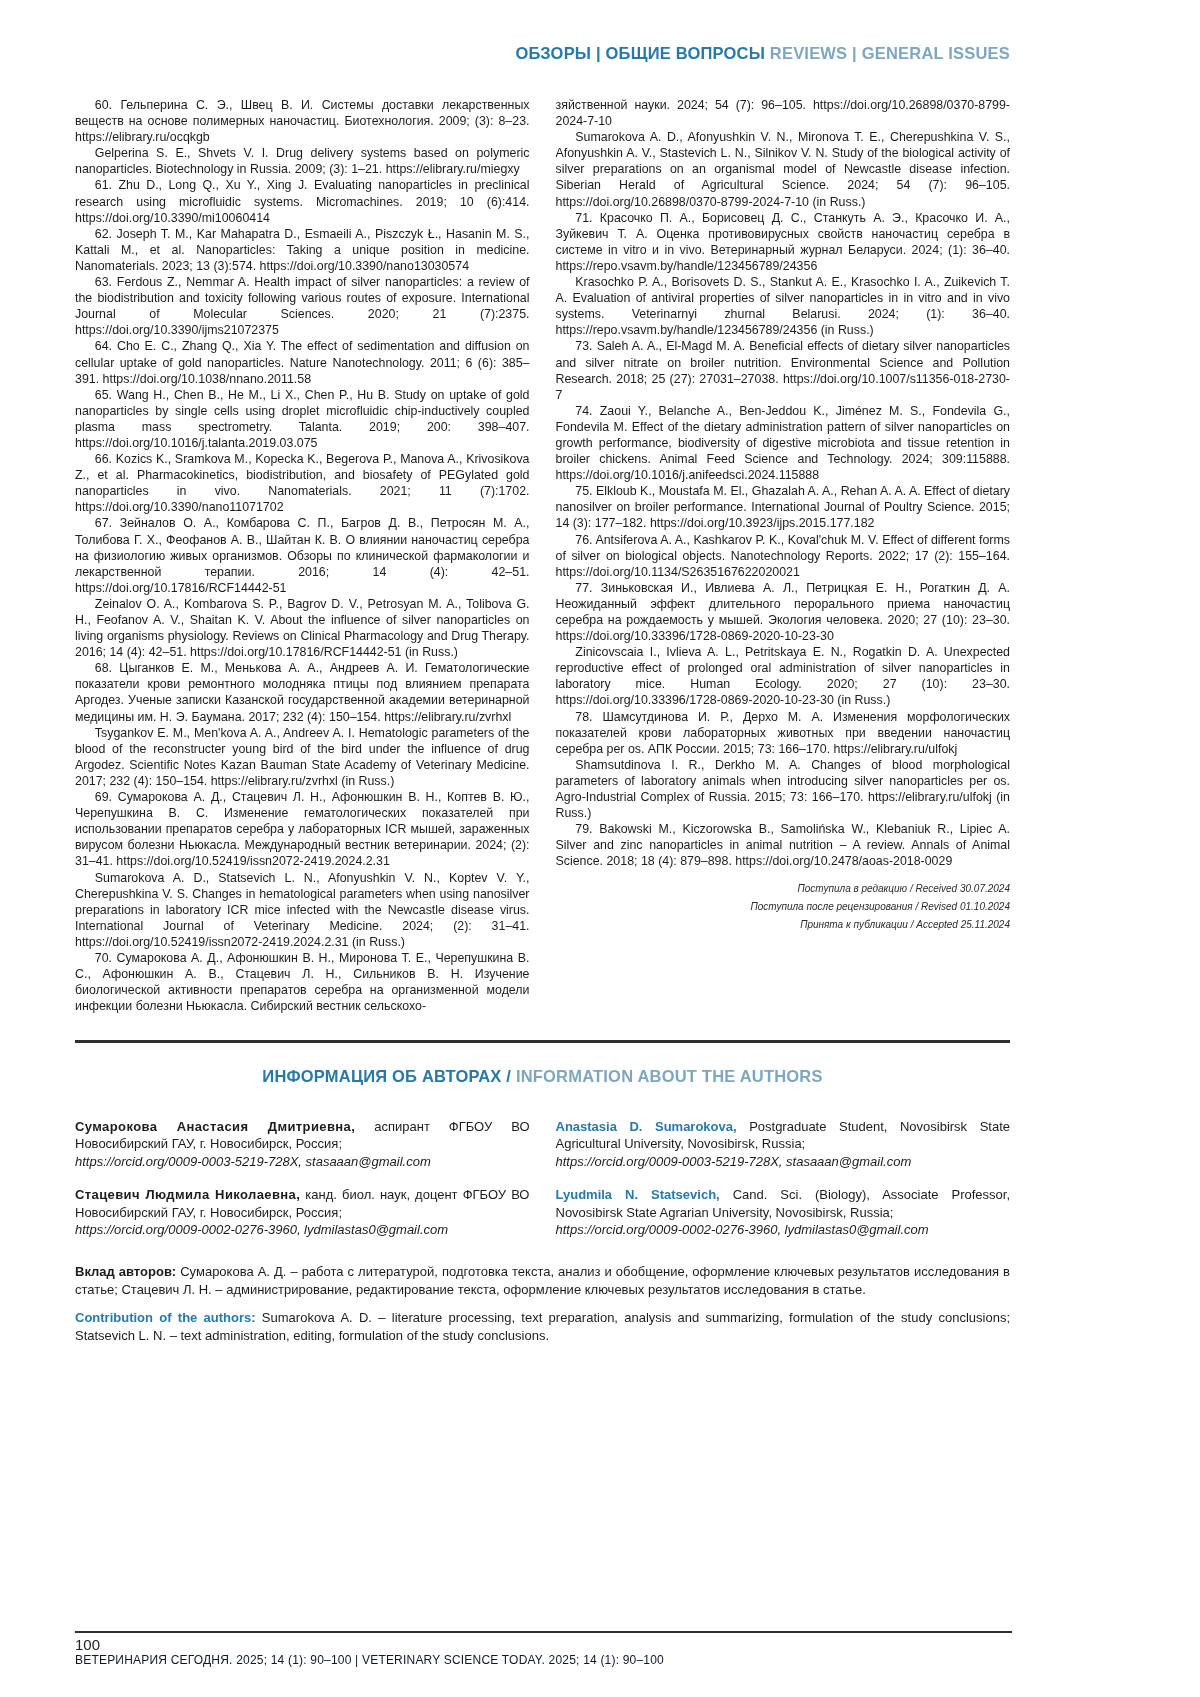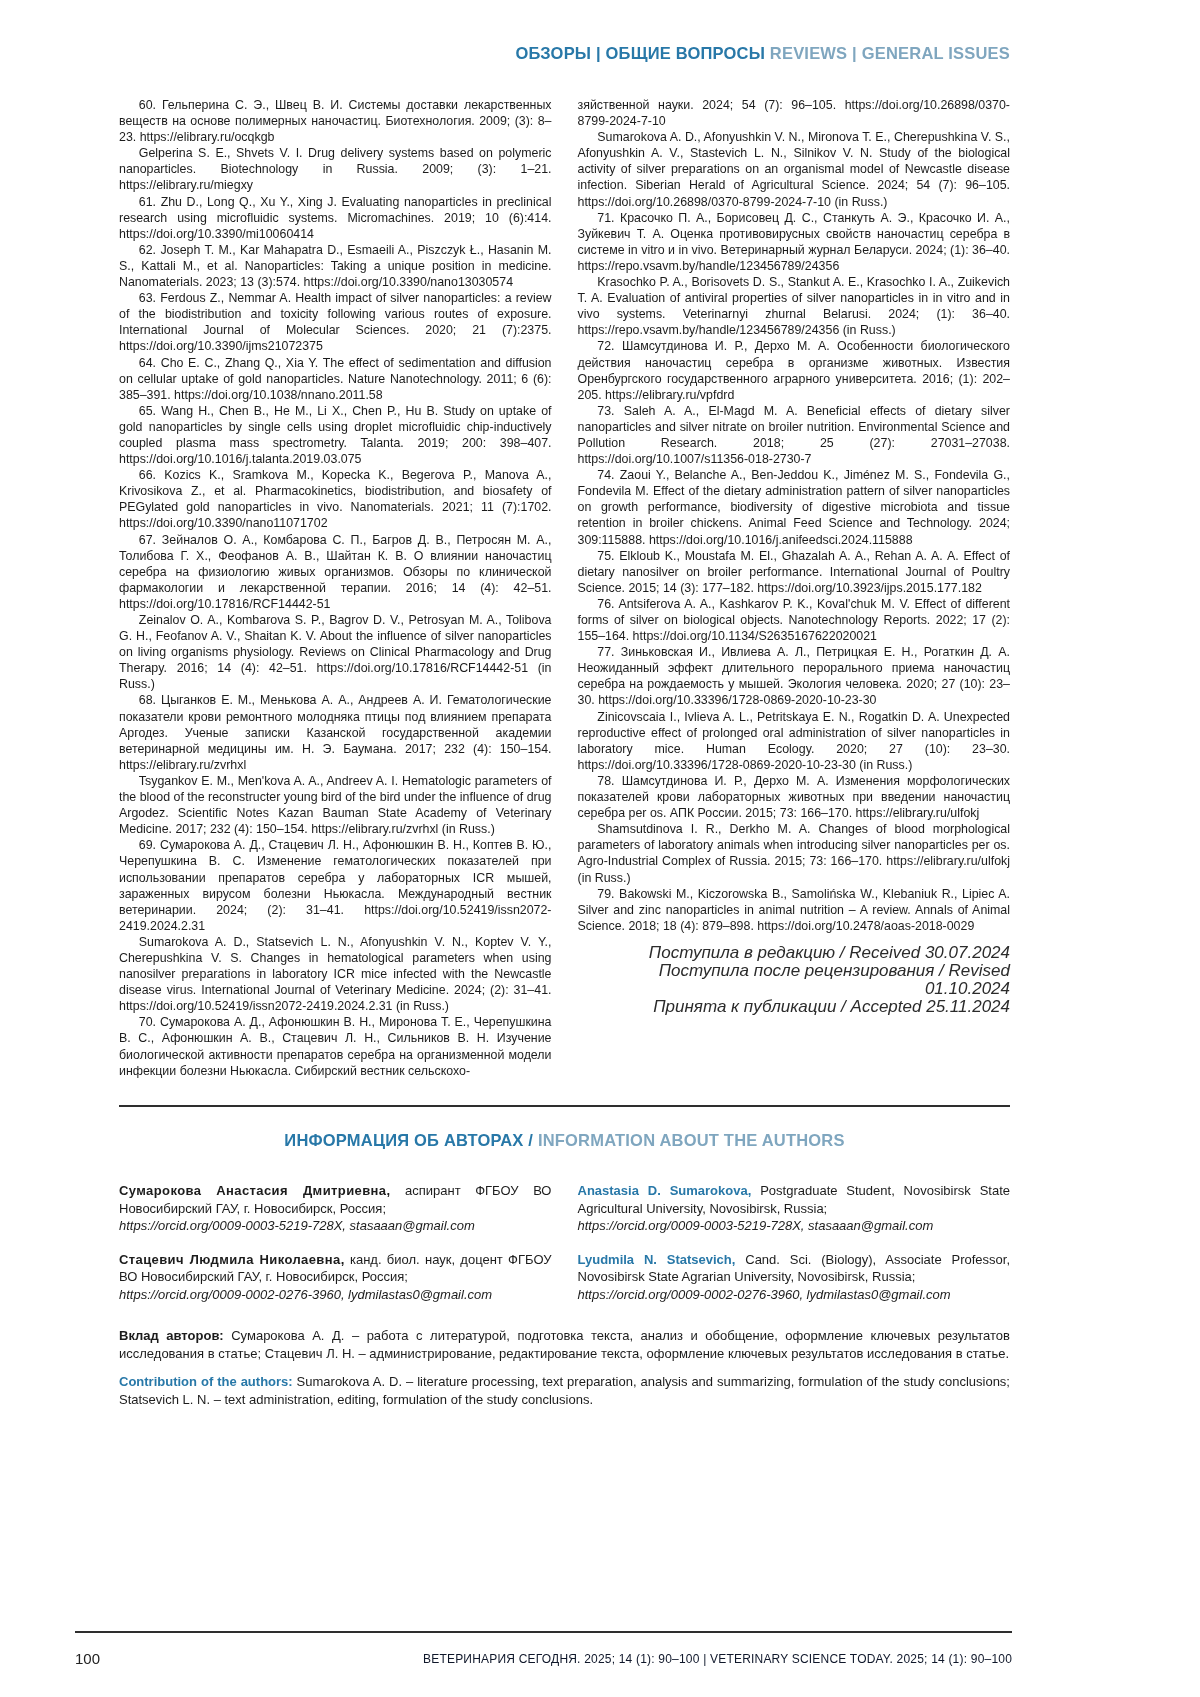--- a/index.html
+++ b/index.html
@@ -1,20 +1,20 @@
 <!DOCTYPE html>
 <html lang="ru"><head>
 <meta charset="utf-8">
 <style>
   html,body{margin:0;padding:0;background:#ffffff;}
   .page{
     position:relative;
     width:1200px;height:1697px;
     box-sizing:border-box;
-    padding:44px 190px 0 119px;
+    padding:44px 190px 0 75px;
     background:#ffffff;
     font-family:"Liberation Sans", sans-serif;
     color:#1c1c1c;
     overflow:hidden;
   }
   
   .running-head{
     text-align:right;
     font-size:16.5px;
     letter-spacing:.2px;
@@ -35,21 +35,21 @@
     line-height:16.1px;
     text-align:justify;
     text-indent:1.6em;
     overflow-wrap:break-word;
   }
   .ref.no-indent{text-indent:0;}
   .dates{
     margin-top:10px;
     text-align:right;
     font-style:italic;
-    font-size:17px;
+    font-size:10px;
     line-height:18px;
     color:#2b2b2b;
   }
   
   .section-divider{
     height:2.5px;
     background:#2e2e2e;
     margin-top:26px;
   }
   .authors-title{
@@ -79,21 +79,21 @@
   .contrib-label.en{color:#2878a8;}
   
   .footer-line{
     position:absolute;
     left:75px;right:188px;bottom:64px;
     height:2px;background:#2e2e2e;
   }
   .footer{
     position:absolute;
     left:75px;right:188px;bottom:30px;
-    display:flex;justify-content:space-between;align-items:center;
+    display:flex;justify-content:space-between;align-items:flex-start;flex-direction:column;
   }
   .page-number{font-size:15px;color:#222;}
   .footer-journal{
     font-size:12px;color:#0f172a;letter-spacing:.2px;white-space:nowrap;
   }
 </style>
 </head>
 <body>
 
 <div class="page">
@@ -120,21 +120,20 @@
         <p class="ref">69. Сумарокова А. Д., Стацевич Л. Н., Афонюшкин В. Н., Коптев В. Ю., Черепушкина В. С. Изменение гематологических показателей при использовании препаратов серебра у лабораторных ICR мышей, зараженных вирусом болезни Ньюкасла. Международный вестник ветеринарии. 2024; (2): 31–41. https://doi.org/10.52419/issn2072-2419.2024.2.31</p>
         <p class="ref">Sumarokova A. D., Statsevich L. N., Afonyushkin V. N., Koptev V. Y., Cherepushkina V. S. Changes in hematological parameters when using nanosilver preparations in laboratory ICR mice infected with the Newcastle disease virus. International Journal of Veterinary Medicine. 2024; (2): 31–41. https://doi.org/10.52419/issn2072-2419.2024.2.31 (in Russ.)</p>
         <p class="ref">70. Сумарокова А. Д., Афонюшкин В. Н., Миронова Т. Е., Черепушкина В. С., Афонюшкин А. В., Стацевич Л. Н., Сильников В. Н. Изучение биологической активности препаратов серебра на организменной модели инфекции болезни Ньюкасла. Сибирский вестник сельскохо-</p>
       </div>
     <div class="col">
       <div id="refs-right">
           <p class="ref no-indent">зяйственной науки. 2024; 54 (7): 96–105. https://doi.org/10.26898/0370-8799-2024-7-10</p>
           <p class="ref">Sumarokova A. D., Afonyushkin V. N., Mironova T. E., Cherepushkina V. S., Afonyushkin A. V., Stastevich L. N., Silnikov V. N. Study of the biological activity of silver preparations on an organismal model of Newcastle disease infection. Siberian Herald of Agricultural Science. 2024; 54 (7): 96–105. https://doi.org/10.26898/0370-8799-2024-7-10 (in Russ.)</p>
           <p class="ref">71. Красочко П. А., Борисовец Д. С., Станкуть А. Э., Красочко И. А., Зуйкевич Т. А. Оценка противовирусных свойств наночастиц серебра в системе in vitro и in vivo. Ветеринарный журнал Беларуси. 2024; (1): 36–40. https://repo.vsavm.by/handle/123456789/24356</p>
           <p class="ref">Krasochko P. A., Borisovets D. S., Stankut A. E., Krasochko I. A., Zuikevich T. A. Evaluation of antiviral properties of silver nanoparticles in in vitro and in vivo systems. Veterinarnyi zhurnal Belarusi. 2024; (1): 36–40. https://repo.vsavm.by/handle/123456789/24356 (in Russ.)</p>
-          <p class="ref">72. Шамсутдинова И. Р., Дерхо М. А. Особенности биологического действия наночастиц серебра в организме животных. Известия Оренбургского государственного аграрного университета. 2016; (1): 202–205. https://elibrary.ru/vpfdrd</p>
           <p class="ref">73. Saleh A. A., El-Magd M. A. Beneficial effects of dietary silver nanoparticles and silver nitrate on broiler nutrition. Environmental Science and Pollution Research. 2018; 25 (27): 27031–27038. https://doi.org/10.1007/s11356-018-2730-7</p>
           <p class="ref">74. Zaoui Y., Belanche A., Ben-Jeddou K., Jiménez M. S., Fondevila G., Fondevila M. Effect of the dietary administration pattern of silver nanoparticles on growth performance, biodiversity of digestive microbiota and tissue retention in broiler chickens. Animal Feed Science and Technology. 2024; 309:115888. https://doi.org/10.1016/j.anifeedsci.2024.115888</p>
           <p class="ref">75. Elkloub K., Moustafa M. El., Ghazalah A. A., Rehan A. A. A. Effect of dietary nanosilver on broiler performance. International Journal of Poultry Science. 2015; 14 (3): 177–182. https://doi.org/10.3923/ijps.2015.177.182</p>
           <p class="ref">76. Antsiferova A. A., Kashkarov P. K., Koval'chuk M. V. Effect of different forms of silver on biological objects. Nanotechnology Reports. 2022; 17 (2): 155–164. https://doi.org/10.1134/S2635167622020021</p>
           <p class="ref">77. Зиньковская И., Ивлиева А. Л., Петрицкая Е. Н., Рогаткин Д. А. Неожиданный эффект длительного перорального приема наночастиц серебра на рождаемость у мышей. Экология человека. 2020; 27 (10): 23–30. https://doi.org/10.33396/1728-0869-2020-10-23-30</p>
           <p class="ref">Zinicovscaia I., Ivlieva A. L., Petritskaya E. N., Rogatkin D. A. Unexpected reproductive effect of prolonged oral administration of silver nanoparticles in laboratory mice. Human Ecology. 2020; 27 (10): 23–30. https://doi.org/10.33396/1728-0869-2020-10-23-30 (in Russ.)</p>
           <p class="ref">78. Шамсутдинова И. Р., Дерхо М. А. Изменения морфологических показателей крови лабораторных животных при введении наночастиц серебра per os. АПК России. 2015; 73: 166–170. https://elibrary.ru/ulfokj</p>
           <p class="ref">Shamsutdinova I. R., Derkho M. A. Changes of blood morphological parameters of laboratory animals when introducing silver nanoparticles per os. Agro-Industrial Complex of Russia. 2015; 73: 166–170. https://elibrary.ru/ulfokj (in Russ.)</p>
           <p class="ref">79. Bakowski M., Kiczorowska B., Samolińska W., Klebaniuk R., Lipiec A. Silver and zinc nanoparticles in animal nutrition – A review. Annals of Animal Science. 2018; 18 (4): 879–898. https://doi.org/10.2478/aoas-2018-0029</p>
         </div>

